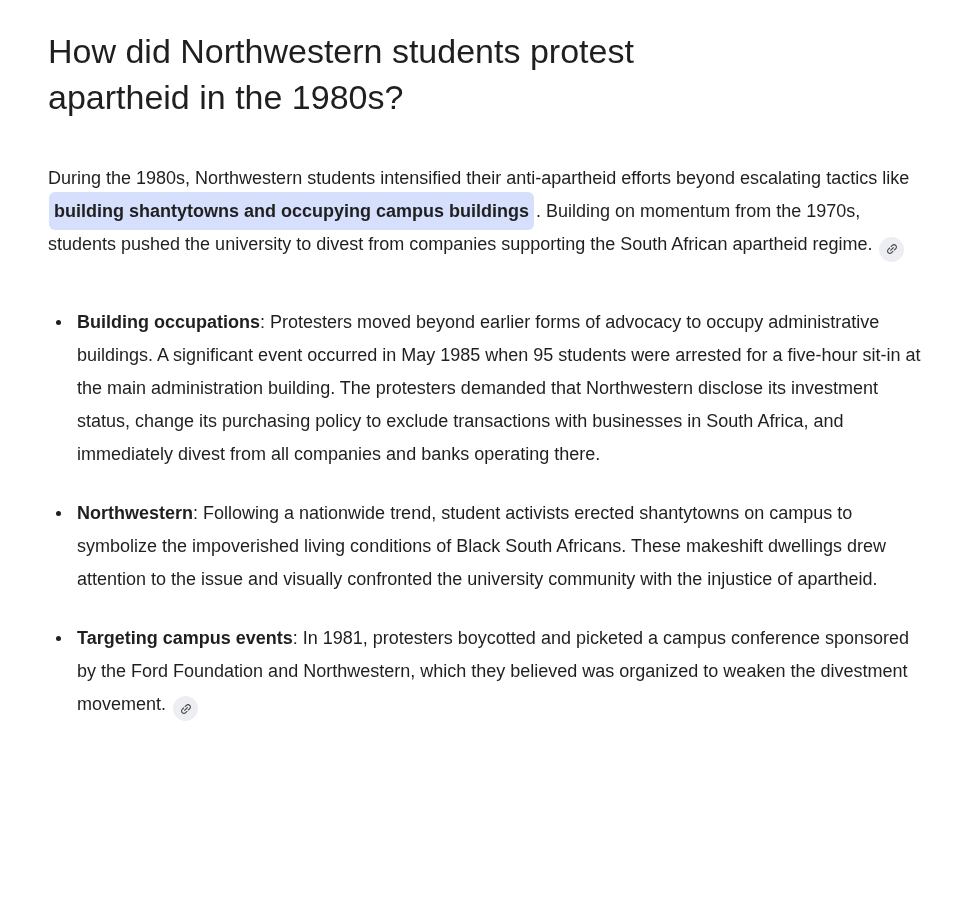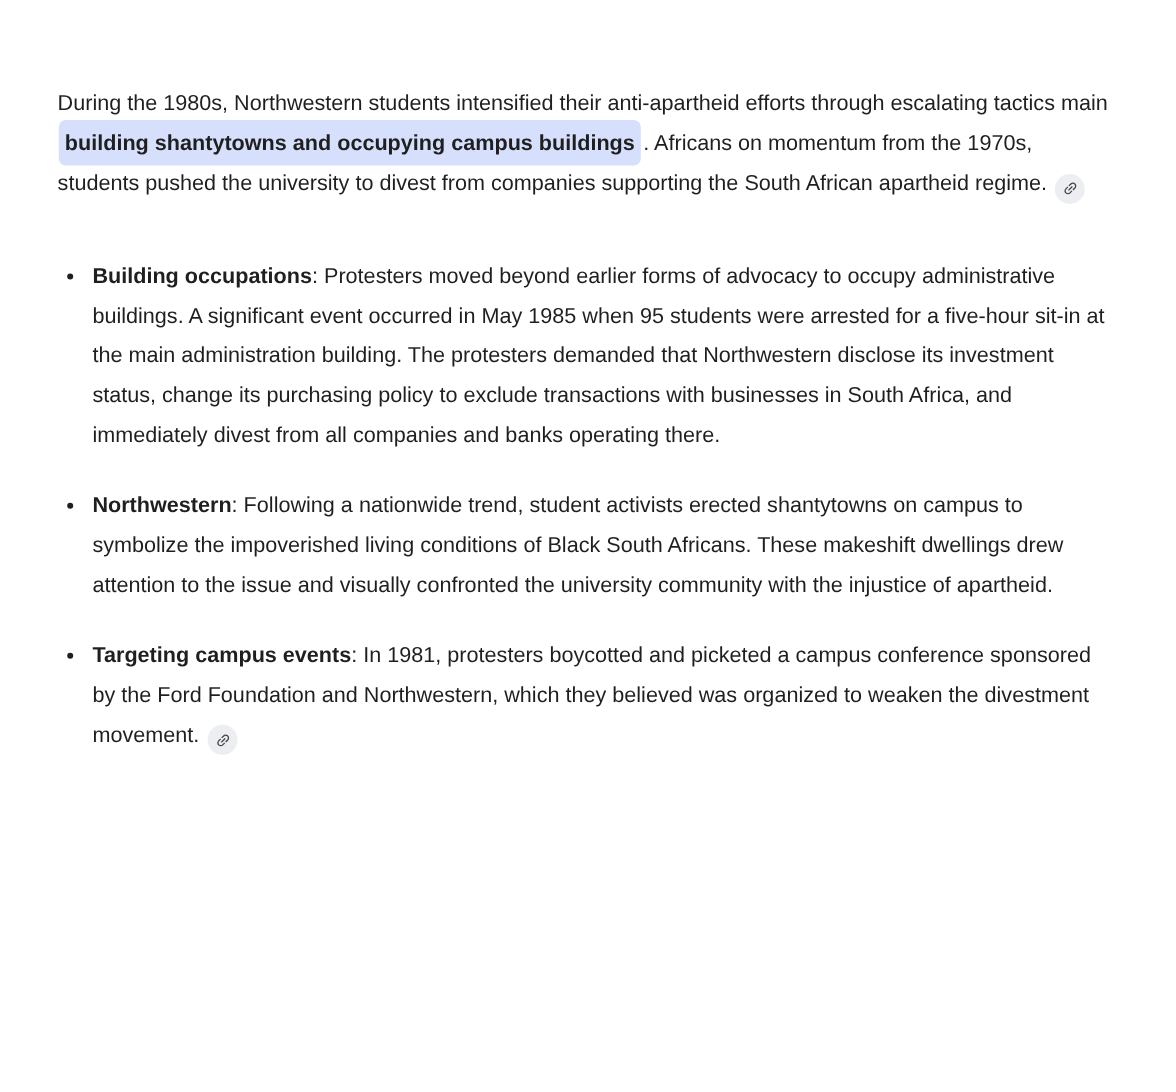--- a/index.html
+++ b/index.html
@@ -93,22 +93,23 @@
     height:14px;
     transform:rotate(-45deg);
     fill:var(--citation-icon);
   }
 </style>
 </head>
 <body>
 
 <div class="container">
 
+  <h1 class="answer-title">How did Northwestern students protest apartheid in the 1980s?</h1>
 
-  <p class="intro"><span>During the 1980s, Northwestern students intensified their anti-apartheid efforts through escalating tactics main</span> <span class="hl">building shantytowns and occupying campus buildings</span><span>. Africans on momentum from the 1970s, students pushed the university to divest from companies supporting the South African apartheid regime.</span><button class="cite">
+  <p class="intro"><span>During the 1980s, Northwestern students intensified their anti-apartheid efforts beyond escalating tactics like</span> <span class="hl">building shantytowns and occupying campus buildings</span><span>. Building on momentum from the 1970s, students pushed the university to divest from companies supporting the South African apartheid regime.</span><button class="cite">
         <span class="icon-wrap">
           <svg viewBox="0 0 24 24" aria-hidden="true">
             <path d="M3.9 12c0-1.71 1.39-3.1 3.1-3.1h4V7H7c-2.76 0-5 2.24-5 5s2.24 5 5 5h4v-1.9H7c-1.71 0-3.1-1.39-3.1-3.1zM8 13h8v-2H8v2zm9-6h-4v1.9h4c1.71 0 3.1 1.39 3.1 3.1s-1.39 3.1-3.1 3.1h-4V17h4c2.76 0 5-2.24 5-5s-2.24-5-5-5z"></path>
           </svg>
         </span>
       </button></p>
 
 
   <ul class="bullets">
     <li><span class="term">Building occupations</span><span>: Protesters moved beyond earlier forms of advocacy to occupy administrative buildings. A significant event occurred in May 1985 when 95 students were arrested for a five-hour sit-in at the main administration building. The protesters demanded that Northwestern disclose its investment status, change its purchasing policy to exclude transactions with businesses in South Africa, and immediately divest from all companies and banks operating there.</span></li>

